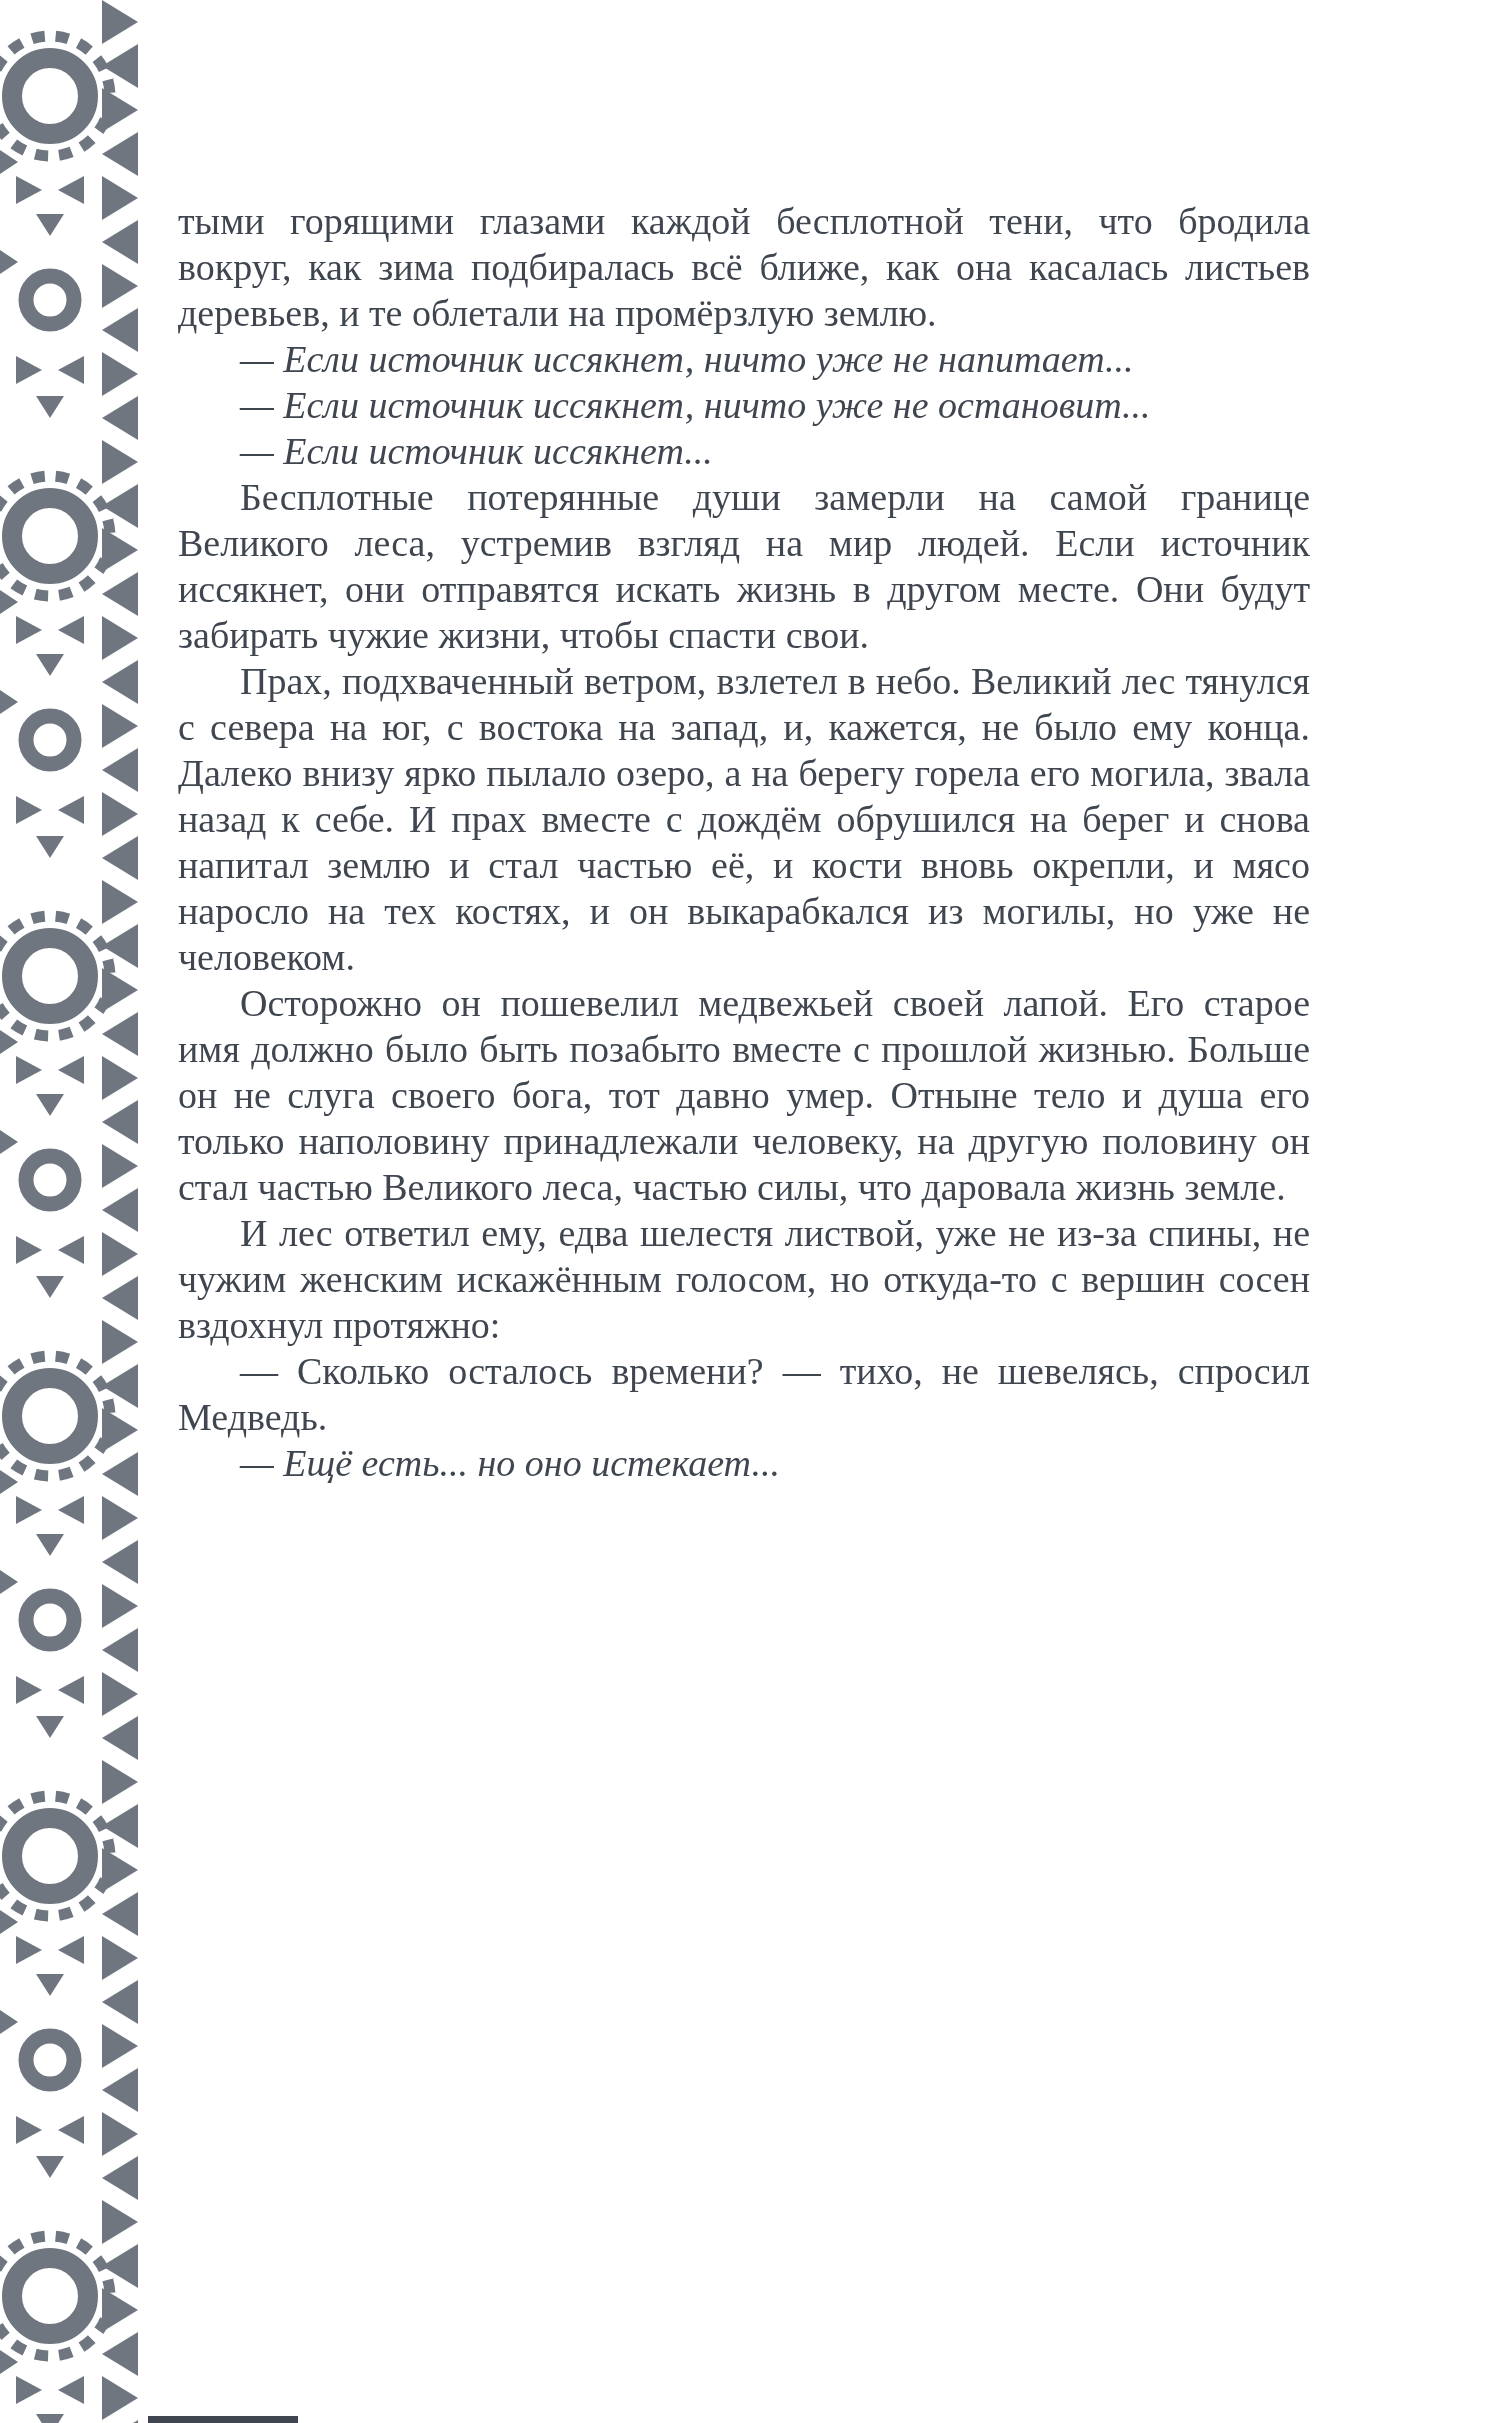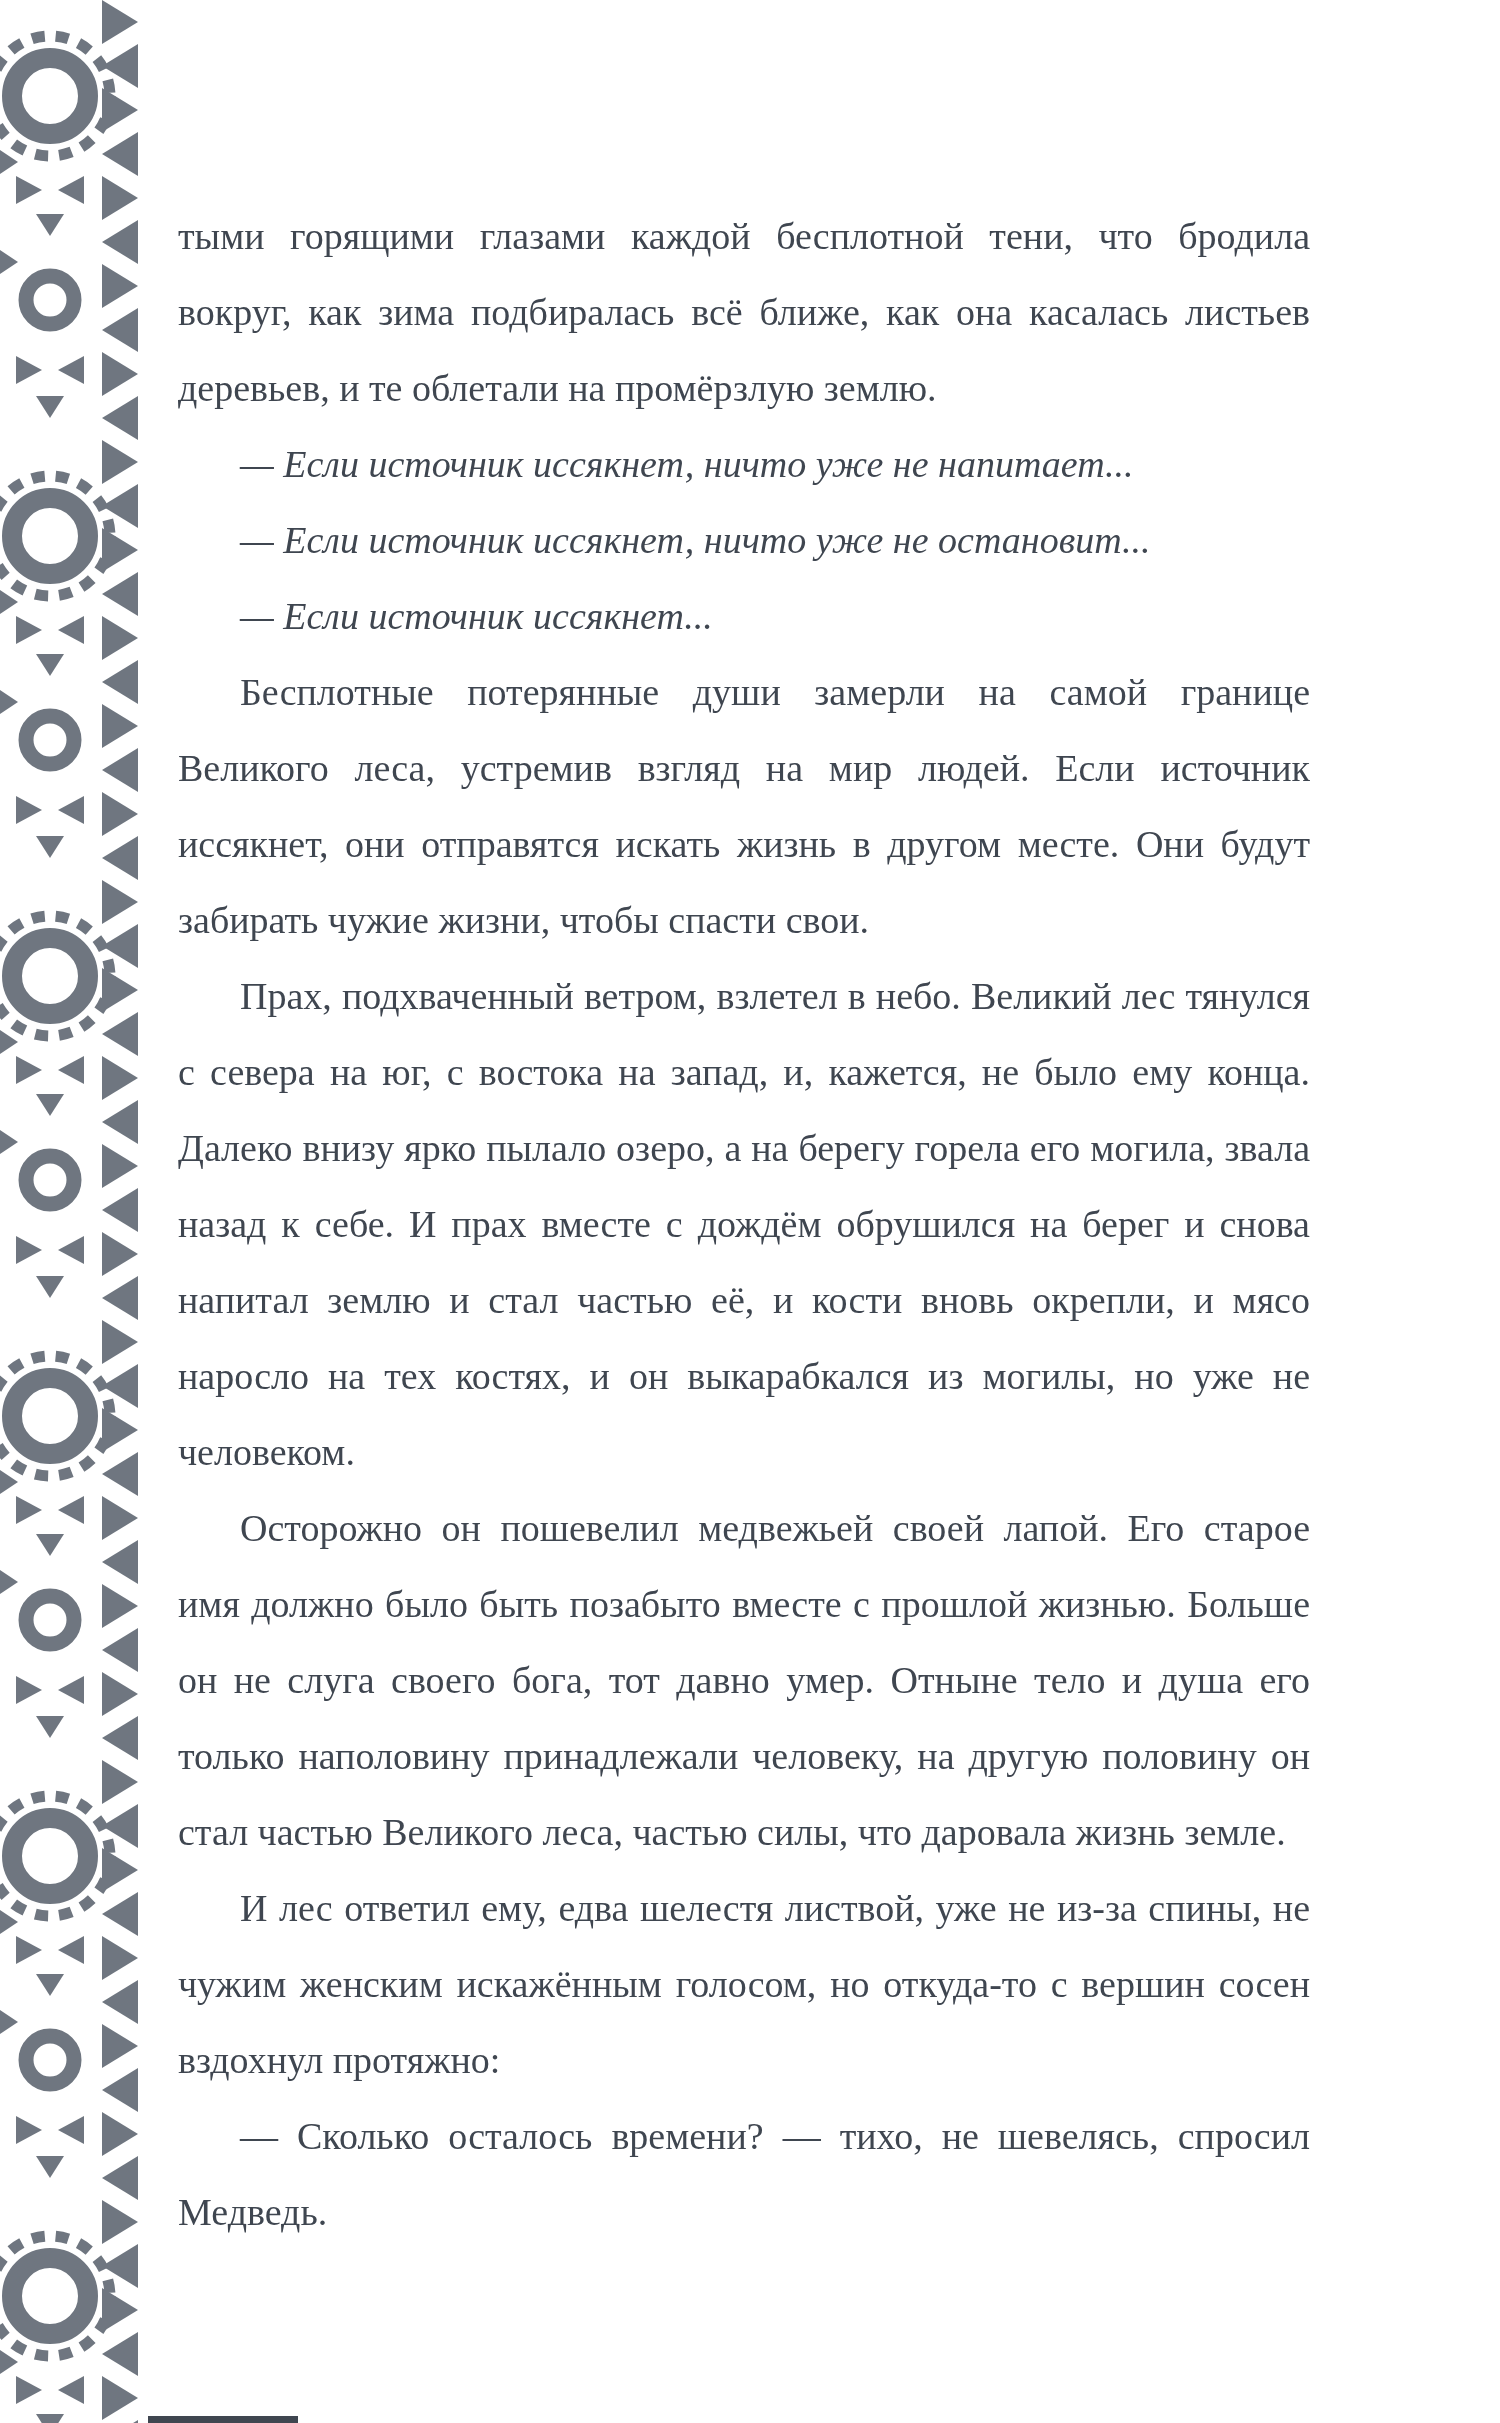--- a/index.html
+++ b/index.html
@@ -24,21 +24,21 @@
   }
 
   
   .text-block {
     position: absolute;
     left: 178px;
     top: 198px;
     width: 1132px;
     color: #3f4650;
     font-size: 38px;
-    line-height: 76px;
+    line-height: 46px;
     text-align: justify;
   }
   .text-block p {
     margin: 0;
     text-indent: 62px;
   }
   .text-block p.no-indent {
     text-indent: 0;
   }
   .text-block p.italic {
@@ -100,15 +100,16 @@
 <div class="text-block">
   <p class="no-indent">тыми горящими глазами каждой бесплотной тени, что бродила вокруг, как зима подбиралась всё ближе, как она касалась листьев деревьев, и те облетали на промёрзлую землю.</p>
   <p class="italic">— Если источник иссякнет, ничто уже не напитает...</p>
   <p class="italic">— Если источник иссякнет, ничто уже не остановит...</p>
   <p class="italic">— Если источник иссякнет...</p>
   <p>Бесплотные потерянные души замерли на самой границе Великого леса, устремив взгляд на мир людей. Если источник иссякнет, они отправятся искать жизнь в другом месте. Они будут забирать чужие жизни, чтобы спасти свои.</p>
   <p>Прах, подхваченный ветром, взлетел в небо. Великий лес тянулся с севера на юг, с востока на запад, и, кажется, не было ему конца. Далеко внизу ярко пылало озеро, а на берегу горела его могила, звала назад к себе. И прах вместе с дождём обрушился на берег и снова напитал землю и стал частью её, и кости вновь окрепли, и мясо наросло на тех костях, и он выкарабкался из могилы, но уже не человеком.</p>
   <p>Осторожно он пошевелил медвежьей своей лапой. Его старое имя должно было быть позабыто вместе с прошлой жизнью. Больше он не слуга своего бога, тот давно умер. Отныне тело и душа его только наполовину принадлежали человеку, на другую половину он стал частью Великого леса, частью силы, что даровала жизнь земле.</p>
   <p>И лес ответил ему, едва шелестя листвой, уже не из-за спины, не чужим женским искажённым голосом, но откуда-то с вершин сосен вздохнул протяжно:</p>
   <p>— Сколько осталось времени? — тихо, не шевелясь, спросил Медведь.</p>
+  <p class="italic">— Ещё есть... но оно истекает...</p>
 </div>
 
 <div class="footer-sliver"></div>
 
 </body></html>

